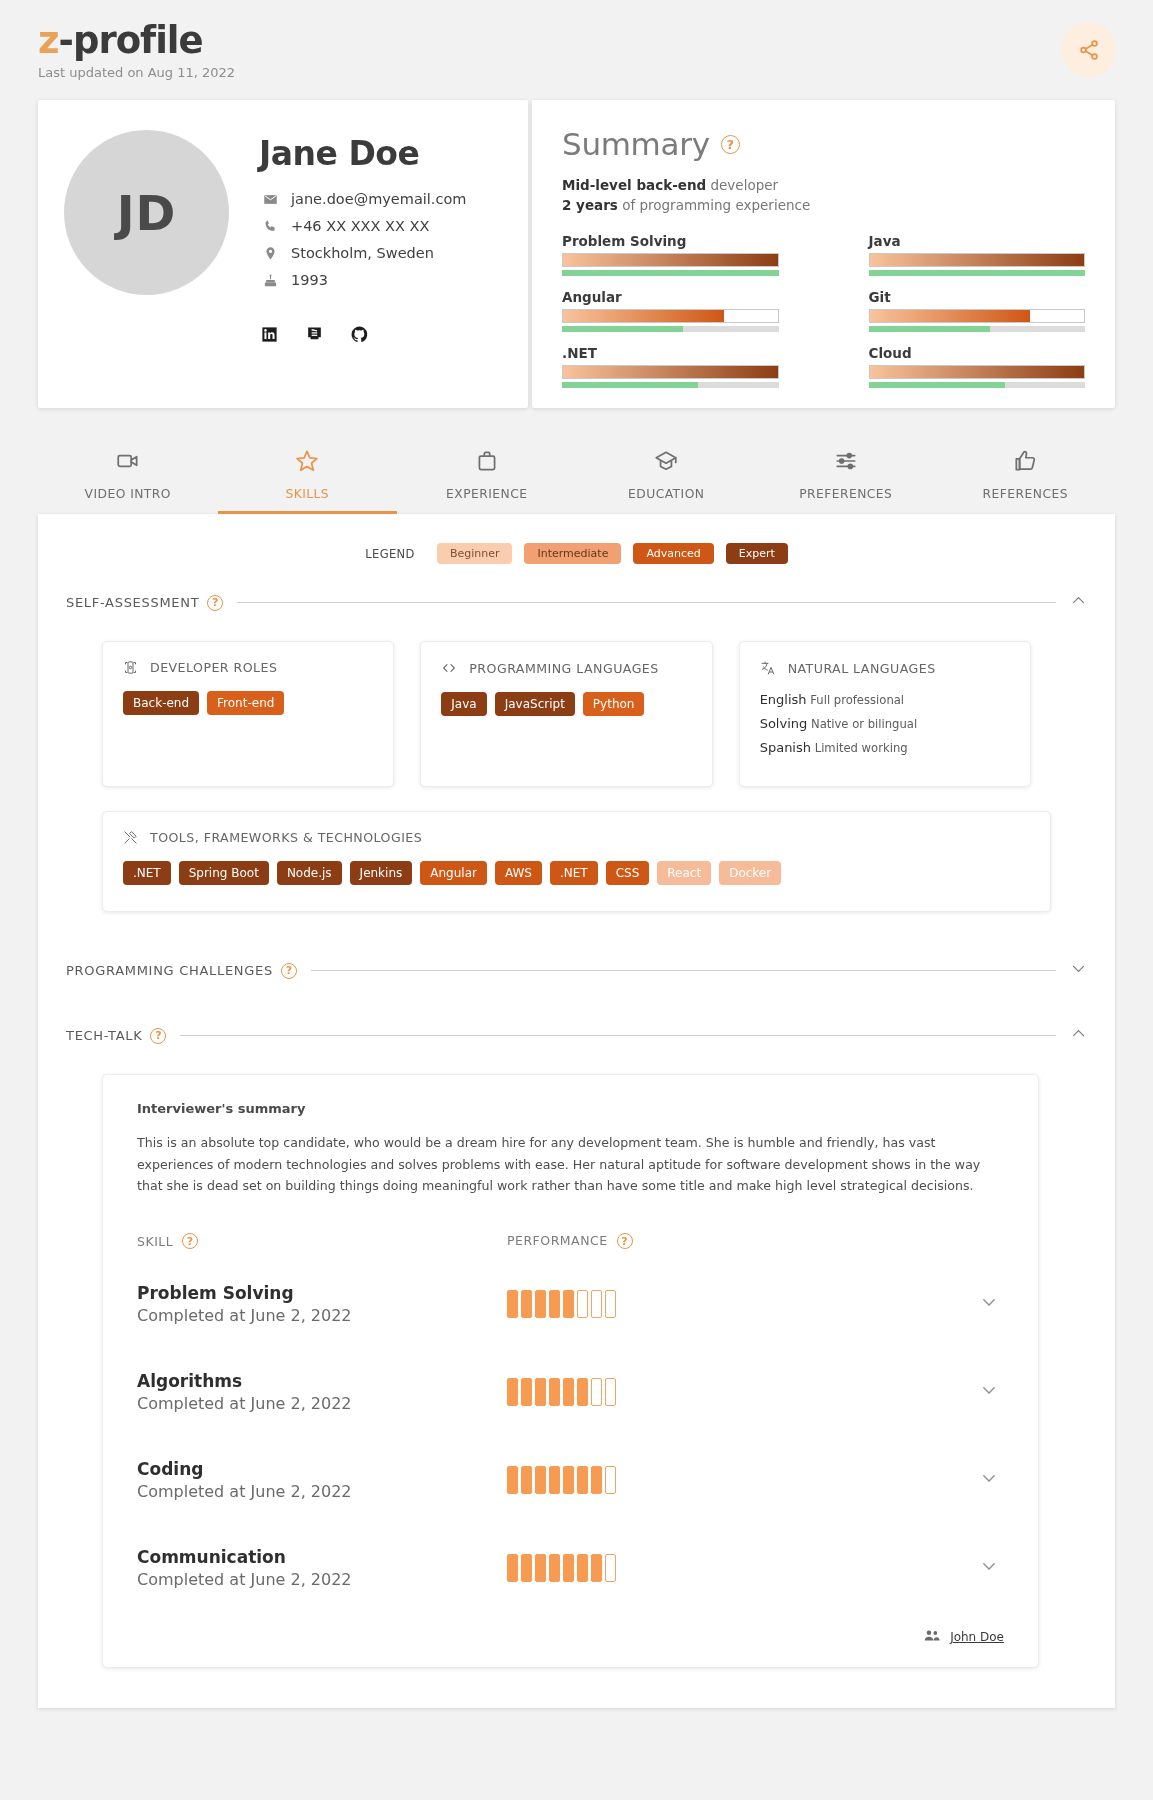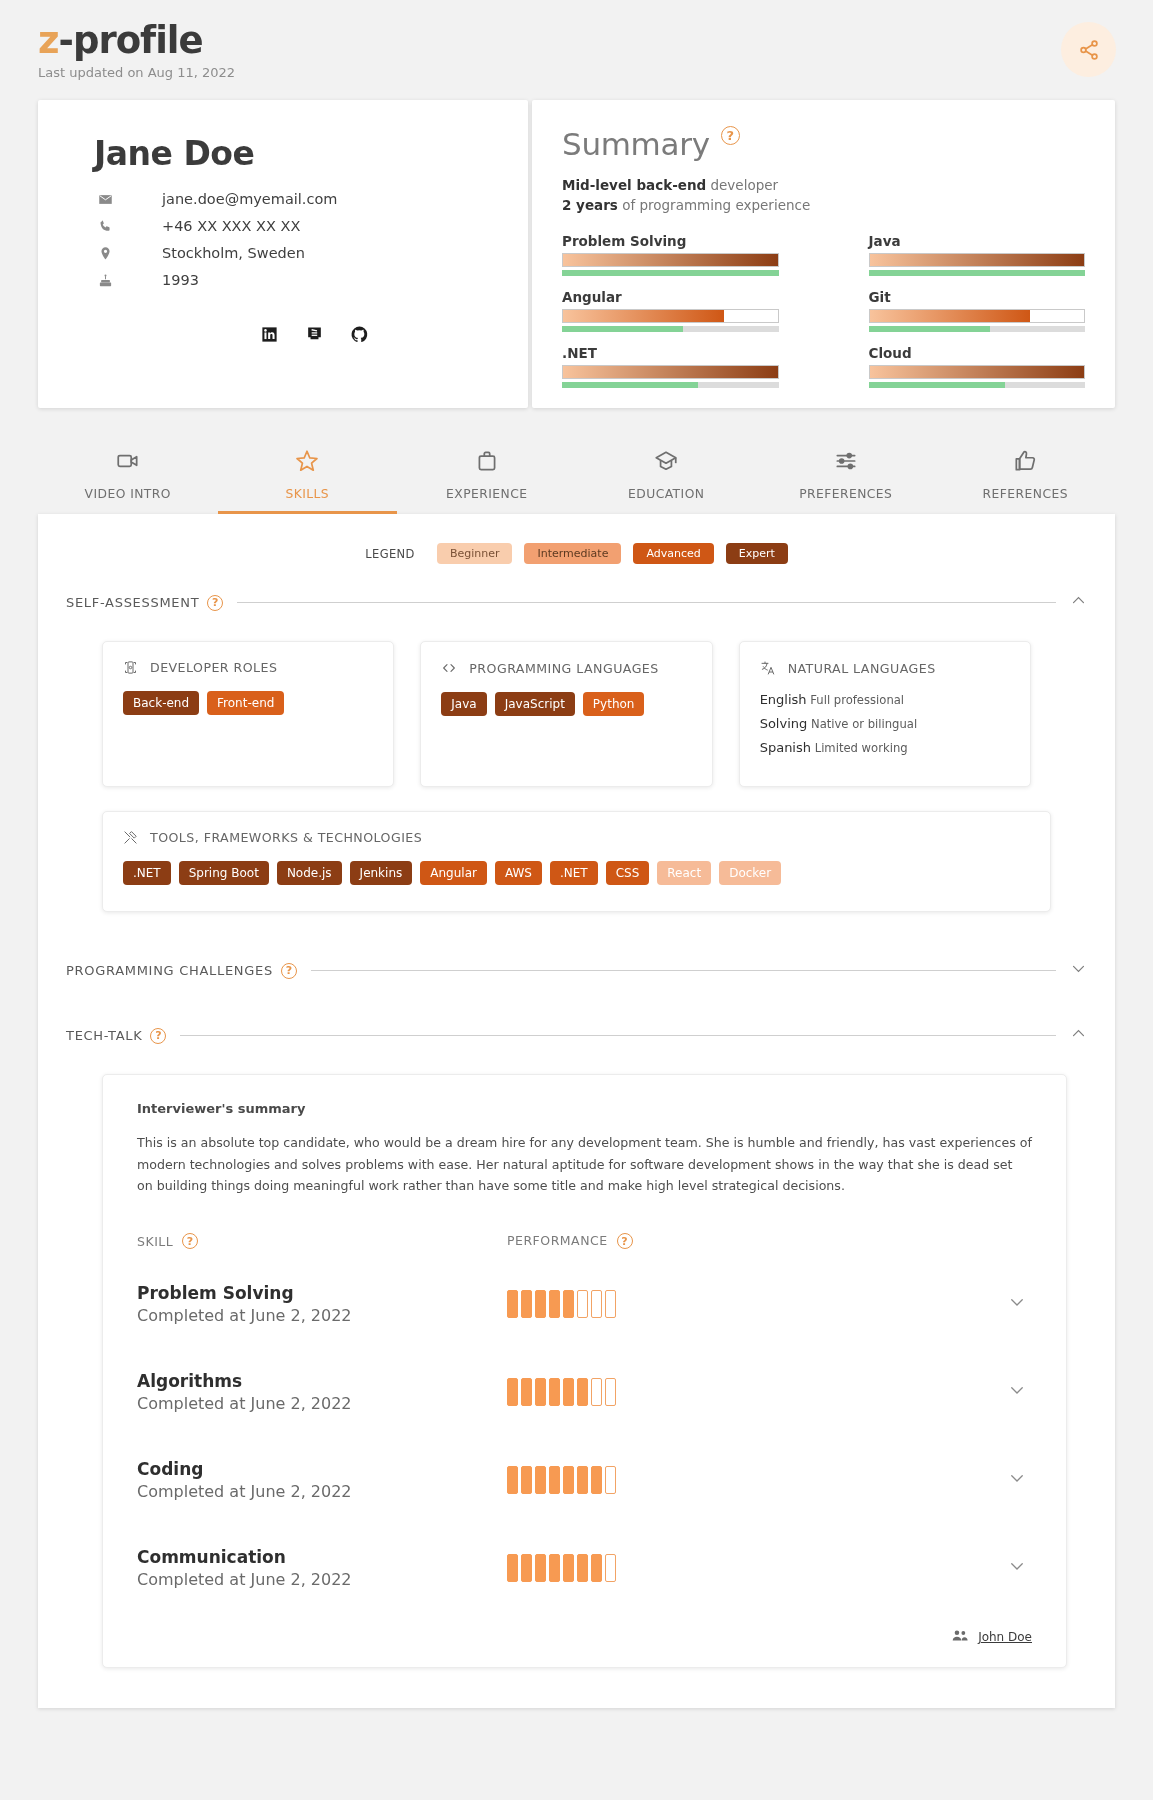--- a/index.html
+++ b/index.html
@@ -74,21 +74,20 @@
     font-weight: bold;
     color: #3b3b3b;
     margin-bottom: 18px;
     letter-spacing: -.5px;
   }
   .contact-line {
     display: flex; align-items: center;
     margin-bottom: 11px;
     font-size: 14.5px;
     color: #3f3f3f;
-    gap: 36px;
   }
   .contact-line .ico {
     width: 22px; flex: none;
     color: #777;
     display: inline-flex; justify-content: center;
   }
   .contact-line .txt { margin-left: 10px; font-weight: 500; }
   .socials {
     display: flex; gap: 26px;
     margin: 26px 0 0 196px;
@@ -96,21 +95,21 @@
   .socials .s { cursor: pointer; color: #222; }
 
   .summary-card {
     flex: 1;
     padding: 26px 30px 20px 30px;
   }
   .summary-title {
     font-size: 31px;
     color: #7b7b7b;
     font-weight: 500;
-    display: flex; 
+    display: flex; align-items: center;
     letter-spacing: -.3px;
   }
   .qmark {
     display: inline-flex; align-items: center; justify-content: center;
     width: 16px; height: 16px;
     border: 1.4px solid #e8954a;
     border-radius: 50%;
     color: #e8954a;
     font-size: 11px;
     font-weight: bold;
@@ -264,21 +263,21 @@
     margin: 24px 36px 0 36px;
     background: #fff;
     border: 1px solid #ececec;
     border-radius: 5px;
     box-shadow: 0 1px 4px rgba(0,0,0,.09);
     padding: 18px 20px 26px 20px;
   }
 
   
   .tt-card {
-    margin: 28px 20px 0 36px;
+    margin: 28px 48px 0 36px;
     background: #fff;
     border: 1px solid #ececec;
     border-radius: 5px;
     box-shadow: 0 1px 4px rgba(0,0,0,.09);
     padding: 26px 34px 22px 34px;
   }
   .tt-sub {
     font-size: 13px;
     font-weight: bold;
     color: #4a4a4a;
@@ -346,20 +345,23 @@
       <line x1="8.3" y1="10.8" x2="15.7" y2="6.3"></line>
         <line x1="8.3" y1="13.2" x2="15.7" y2="17.7"></line>
     </svg>
   </div>
 </div>
 
 <div class="cards-row">
 
   <div class="card profile-card">
     <div class="profile-top">
+      <div class="avatar">
+        <span>JD</span>
+      </div>
       <div class="profile-info">
         <div class="pname">Jane Doe</div>
 
         <div class="contact-line">
           <span class="ico">
             <svg width="15" height="15" viewBox="0 0 24 24" fill="#8a8a8a">
                 <path d="M2 5h20v14H2z" fill="none"></path>
                 <path d="M2 5h20a0 0 0 010 0v14H2z" fill="#8a8a8a"></path>
                 <path d="M2.6 5.8L12 12.4l9.4-6.6" stroke="#fff" stroke-width="1.6" fill="none"></path>
               </svg>

